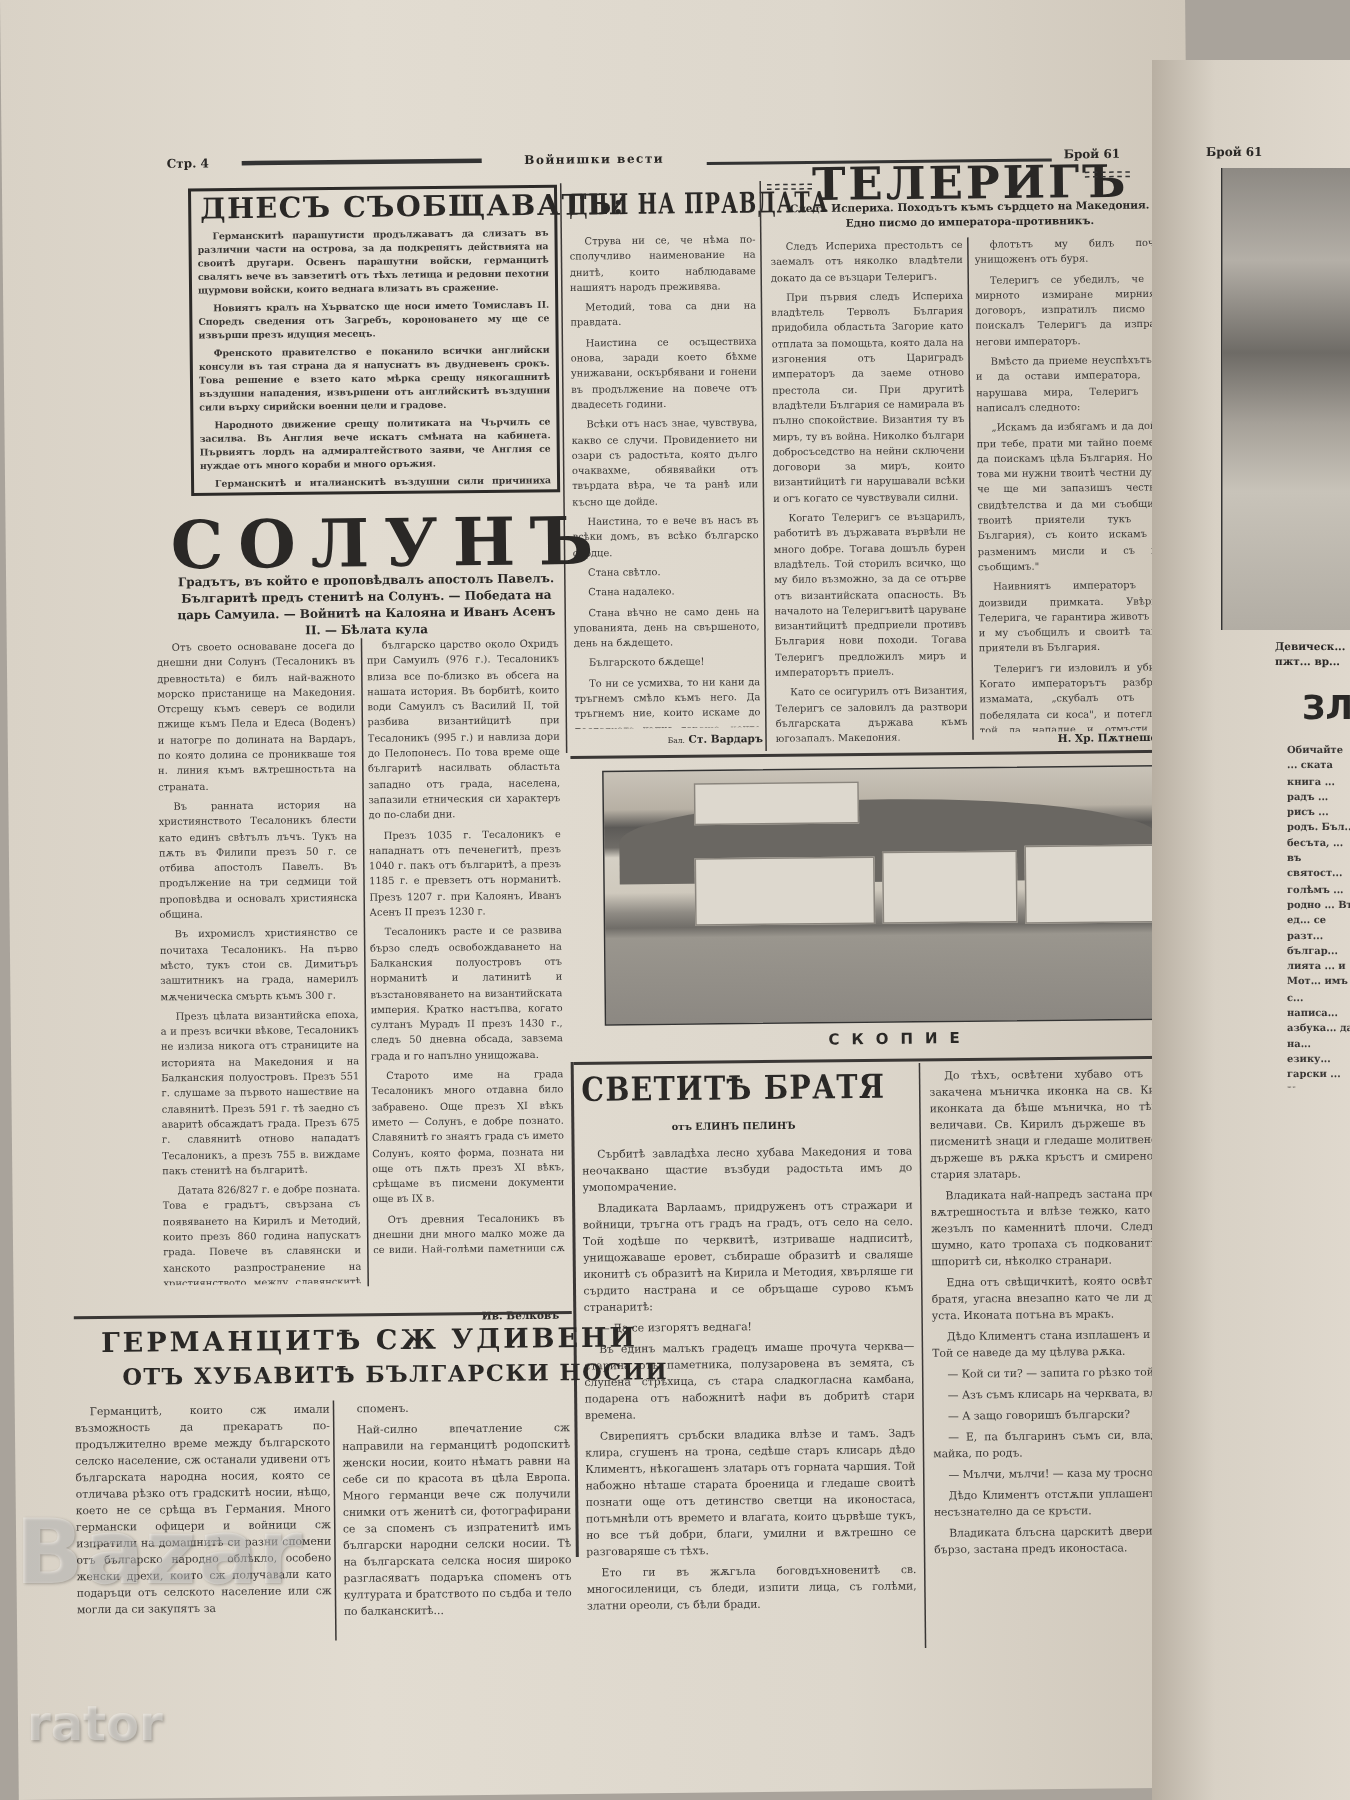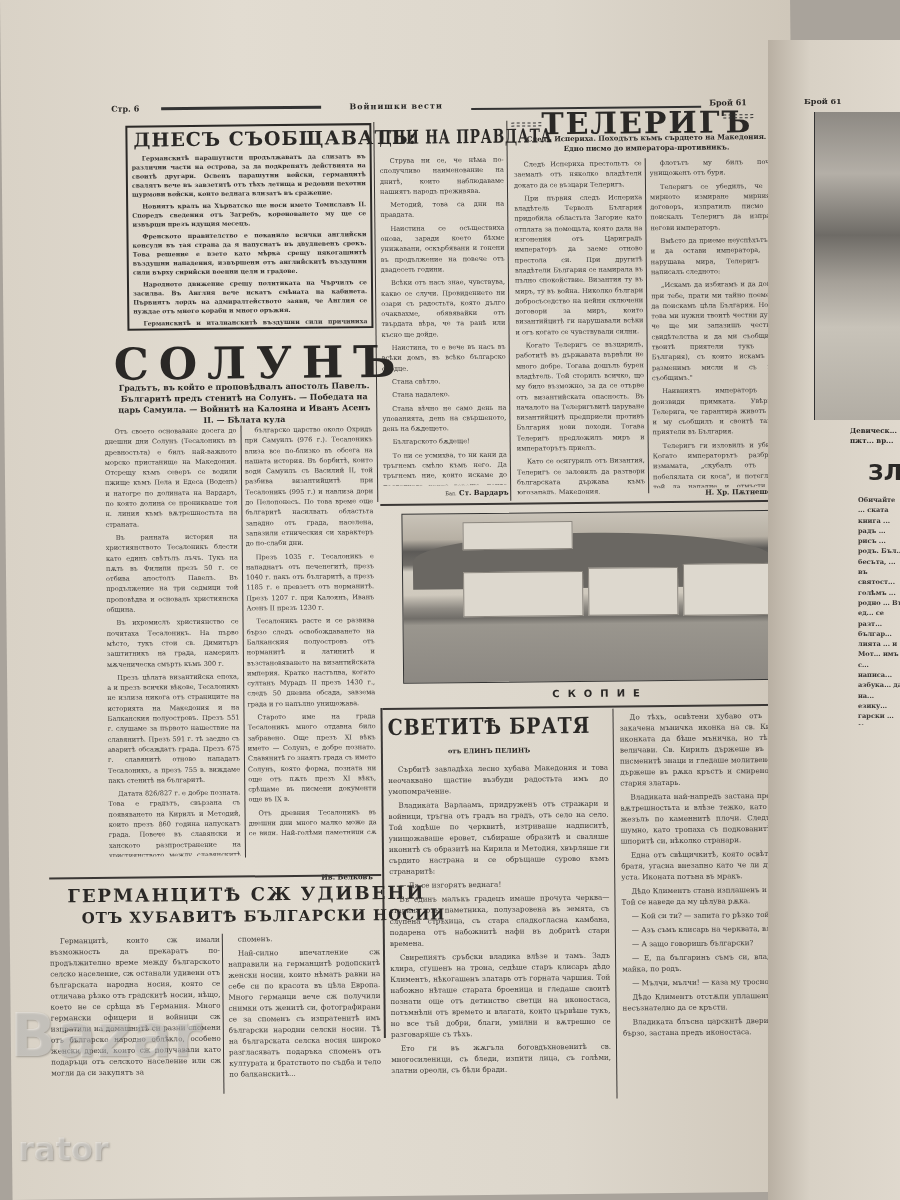--- a/index.html
+++ b/index.html
@@ -55,21 +55,21 @@
     border-left: 1px solid #333;
   }
   .right-col { position: absolute; font-size: 6.6px; line-height: 10.3px; color: #3a3735; }
 </style>
 </head>
 <body>
 
 <div class="page">
 
   <div class="masthead">
-    <span style="width:50px;">Стр. 6</span>
+    <span style="width:50px;">Стр. 4</span>
     <div class="rule" style="width:160px;"></div>
     <span style="width:150px;text-align:center;letter-spacing:1px;">Войнишки вести</span>
     <div class="rule" style="width:230px;margin-top:8px;height:2px;"></div>
     <span style="margin-left:8px;">Брой 61</span>
   </div>
 
   <div class="frame" style="left:124px;top:127px;width:246px;height:205px;border-width:2px;"></div>
   <div class="headline-news">ДНЕСЪ СЪОБЩАВАТЪ:</div>
   <div class="col" style="left:130px;top:155px;width:234px;height:175px;font-size:6.2px;line-height:9px;font-weight:bold;">
     <p>Германскитѣ парашутисти продължаватъ да слизатъ въ различни части на острова, за да подкрепятъ действията на своитѣ другари. Освенъ парашутни войски, германцитѣ свалятъ вече въ завзетитѣ отъ тѣхъ летища и редовни пехотни щурмови войски, които веднага влизатъ въ сражение.</p>

